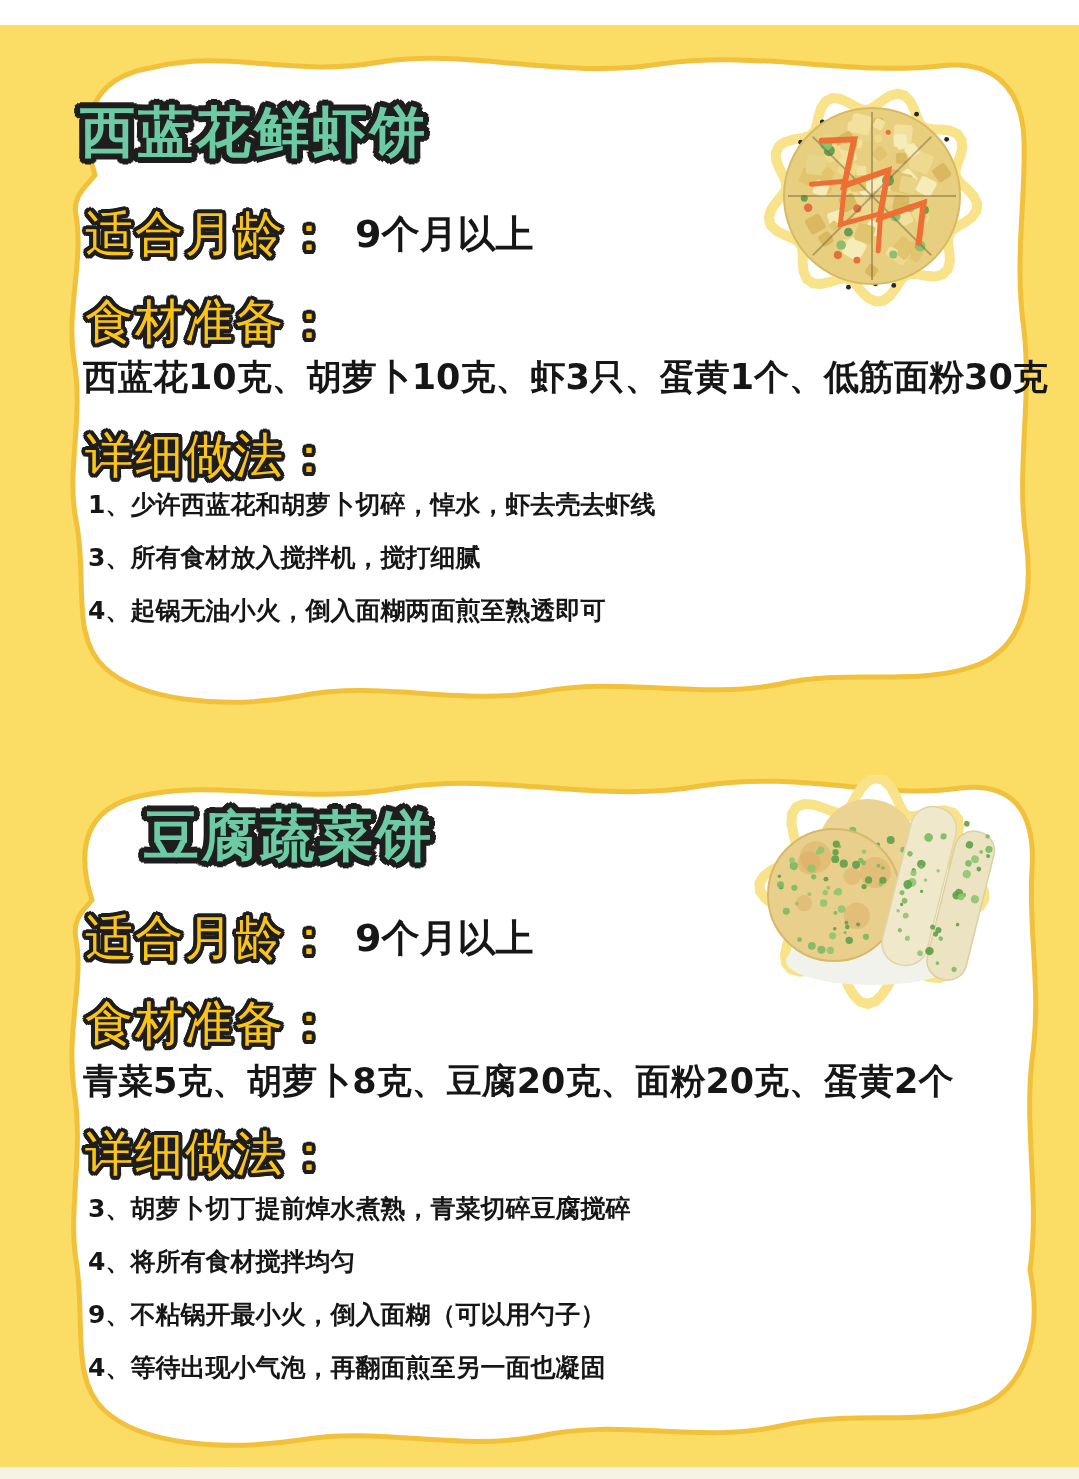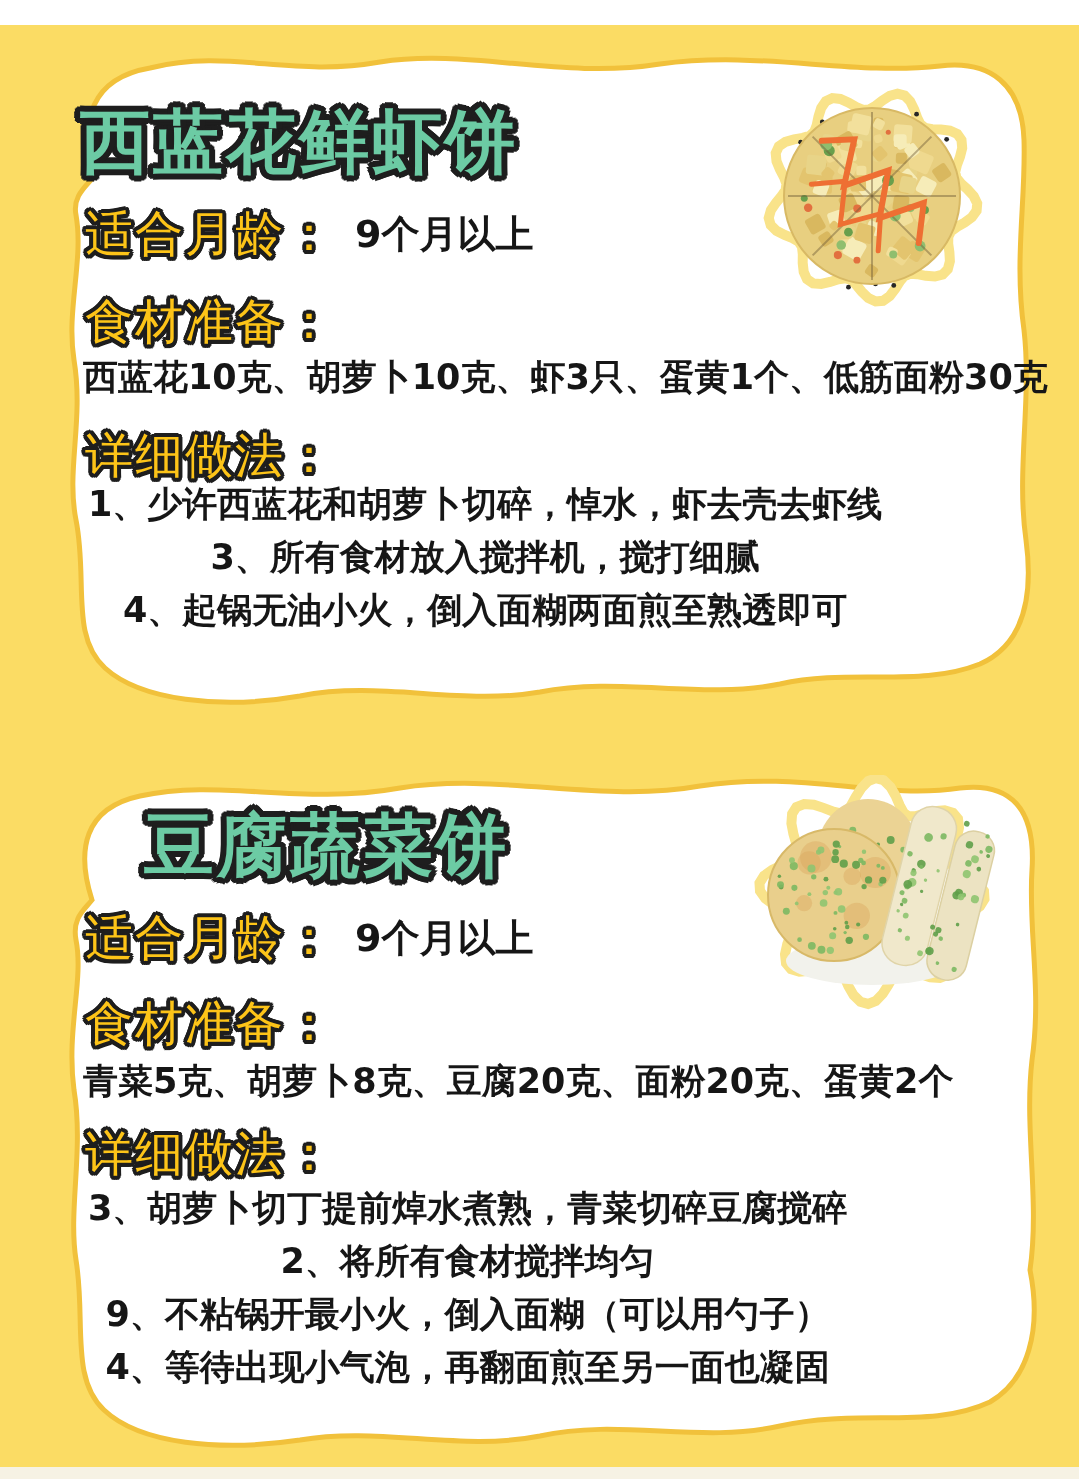--- a/index.html
+++ b/index.html
@@ -7,39 +7,39 @@
     width:1079px;height:1479px;position:relative;overflow:hidden;
     background:#FBDC64;
     font-family:"DejaVu Sans",sans-serif;
   }
   .top-strip{position:absolute;top:0;left:0;width:1079px;height:25px;background:#ffffff;}
   .bottom-strip{position:absolute;left:0;top:1467px;width:1079px;height:12px;background:#F6F2E4;}
   svg.blobs{position:absolute;left:0;top:0;width:1079px;height:1479px;}
   .cardblob{fill:#ffffff;stroke:#F1C13B;stroke-width:5;}
   .abs{position:absolute;}
   .title{
-    font-size:70px;font-weight:900;letter-spacing:3px;color:#6CCBA4;margin:0;white-space:nowrap;
+    font-size:55px;font-weight:900;letter-spacing:3px;color:#6CCBA4;margin:0;white-space:nowrap;
     text-shadow:
       6px 0 0 #1e1e1e,5.2px 3px 0 #1e1e1e,3px 5.2px 0 #1e1e1e,0 6px 0 #1e1e1e,
       -3px 5.2px 0 #1e1e1e,-5.2px 3px 0 #1e1e1e,-6px 0 0 #1e1e1e,-5.2px -3px 0 #1e1e1e,
       -3px -5.2px 0 #1e1e1e,0 -6px 0 #1e1e1e,3px -5.2px 0 #1e1e1e,5.2px -3px 0 #1e1e1e,
       4.2px 4.2px 0 #1e1e1e,-4.2px 4.2px 0 #1e1e1e,4.2px -4.2px 0 #1e1e1e,-4.2px -4.2px 0 #1e1e1e;
   }
   .gold{
     font-size:48px;font-weight:400;letter-spacing:2px;color:#FDC418;white-space:nowrap;
     text-shadow:
       4px 0 0 #1e1e1e,3.5px 2px 0 #1e1e1e,2px 3.5px 0 #1e1e1e,0 4px 0 #1e1e1e,
       -2px 3.5px 0 #1e1e1e,-3.5px 2px 0 #1e1e1e,-4px 0 0 #1e1e1e,-3.5px -2px 0 #1e1e1e,
       -2px -3.5px 0 #1e1e1e,0 -4px 0 #1e1e1e,2px -3.5px 0 #1e1e1e,3.5px -2px 0 #1e1e1e,
       2.8px 2.8px 0 #1e1e1e,-2.8px 2.8px 0 #1e1e1e,2.8px -2.8px 0 #1e1e1e,-2.8px -2.8px 0 #1e1e1e;
   }
   .row{display:flex;align-items:center;gap:20px;}
   .val{font-size:38px;font-weight:700;color:#161616;white-space:nowrap;}
   .body-text{font-size:35px;font-weight:800;color:#161616;white-space:nowrap;}
-  .steps div{font-size:35px;font-weight:800;color:#161616;line-height:53px;white-space:nowrap;text-align:center;}
+  .steps div{font-size:25px;font-weight:800;color:#161616;line-height:53px;white-space:nowrap;}
   .photo{position:absolute;}
 </style>
 </head>
 <body>
 
 <div class="page">
 
   <div class="top-strip"></div>
 
   <svg class="blobs" viewBox="0 0 1079 1479" aria-hidden="true">
@@ -232,21 +232,21 @@
       <span class="gold">适合月龄：</span>
       <span class="val">9个月以上</span>
     </div>
 
     <div class="abs gold" style="left:85px;top:992px;">食材准备：</div>
     <div class="abs body-text" style="left:83px;top:1058px;">青菜5克、胡萝卜8克、豆腐20克、面粉20克、蛋黄2个</div>
 
     <div class="abs gold" style="left:85px;top:1122px;">详细做法：</div>
     <div class="abs steps" style="left:88px;top:1182px;">
       <div>3、胡萝卜切丁提前焯水煮熟，青菜切碎豆腐搅碎</div>
-      <div>2、将所有食材搅拌均匀</div>
+      <div>4、将所有食材搅拌均匀</div>
       <div>9、不粘锅开最小火，倒入面糊（可以用勺子）</div>
       <div>4、等待出现小气泡，再翻面煎至另一面也凝固</div>
     </div>
 
     <svg class="photo" style="left:748px;top:775px;" width="250" height="235" viewBox="0 0 250 235" aria-hidden="true">
       <path id="star2" fill="#ffffff" stroke="#F9E38A" stroke-width="10" d="M236.0 116.0L236.5 123.9L232.0 131.2L223.7 137.2L214.0 141.8L205.5 145.7L200.0 149.8L198.3 155.5L199.8 163.3L202.6 173.1L204.6 183.6L203.9 193.2L199.6 200.0L191.9 202.9L182.1 202.2L171.9 198.9L162.7 195.3L155.3 193.6L149.8 195.4L145.2 201.1L140.5 209.6L134.8 218.7L127.8 225.9L120.1 228.9L112.4 226.8L105.6 220.2L100.3 210.9L96.2 201.5L92.4 194.3L87.6 190.7L80.8 190.7L72.0 193.1L61.6 195.8L51.4 196.7L43.0 194.2L38.0 188.1L37.0 179.2L39.3 168.9L43.0 159.1L45.9 150.8L46.0 144.4L42.2 139.5L34.9 134.9L25.7 129.8L17.3 123.5L12.0 116.0L11.5 108.1L16.0 100.8L24.3 94.8L34.0 90.2L42.5 86.3L48.0 82.2L49.7 76.5L48.2 68.7L45.4 58.9L43.4 48.4L44.1 38.8L48.4 32.0L56.1 29.1L65.9 29.8L76.1 33.1L85.3 36.7L92.7 38.4L98.2 36.6L102.8 30.9L107.5 22.4L113.2 13.3L120.2 6.1L127.9 3.1L135.6 5.2L142.4 11.8L147.7 21.1L151.8 30.5L155.6 37.7L160.4 41.3L167.2 41.3L176.0 38.9L186.4 36.2L196.6 35.3L205.0 37.8L210.0 43.9L211.0 52.8L208.7 63.1L205.0 72.9L202.1 81.2L202.0 87.6L205.8 92.5L213.1 97.1L222.3 102.2L230.7 108.5L236.0 116.0Z"></path>
       <ellipse cx="124" cy="186" rx="86" ry="24" fill="#F2F2EC"></ellipse>
       <circle cx="120" cy="74" r="50" fill="#EBD394"></circle>
       <g id="flecks2c">
           <circle cx="130.0804854291461" cy="69.36242014724581" r="1.8897033991244172" fill="#5F9E49" opacity="0.9"></circle>

